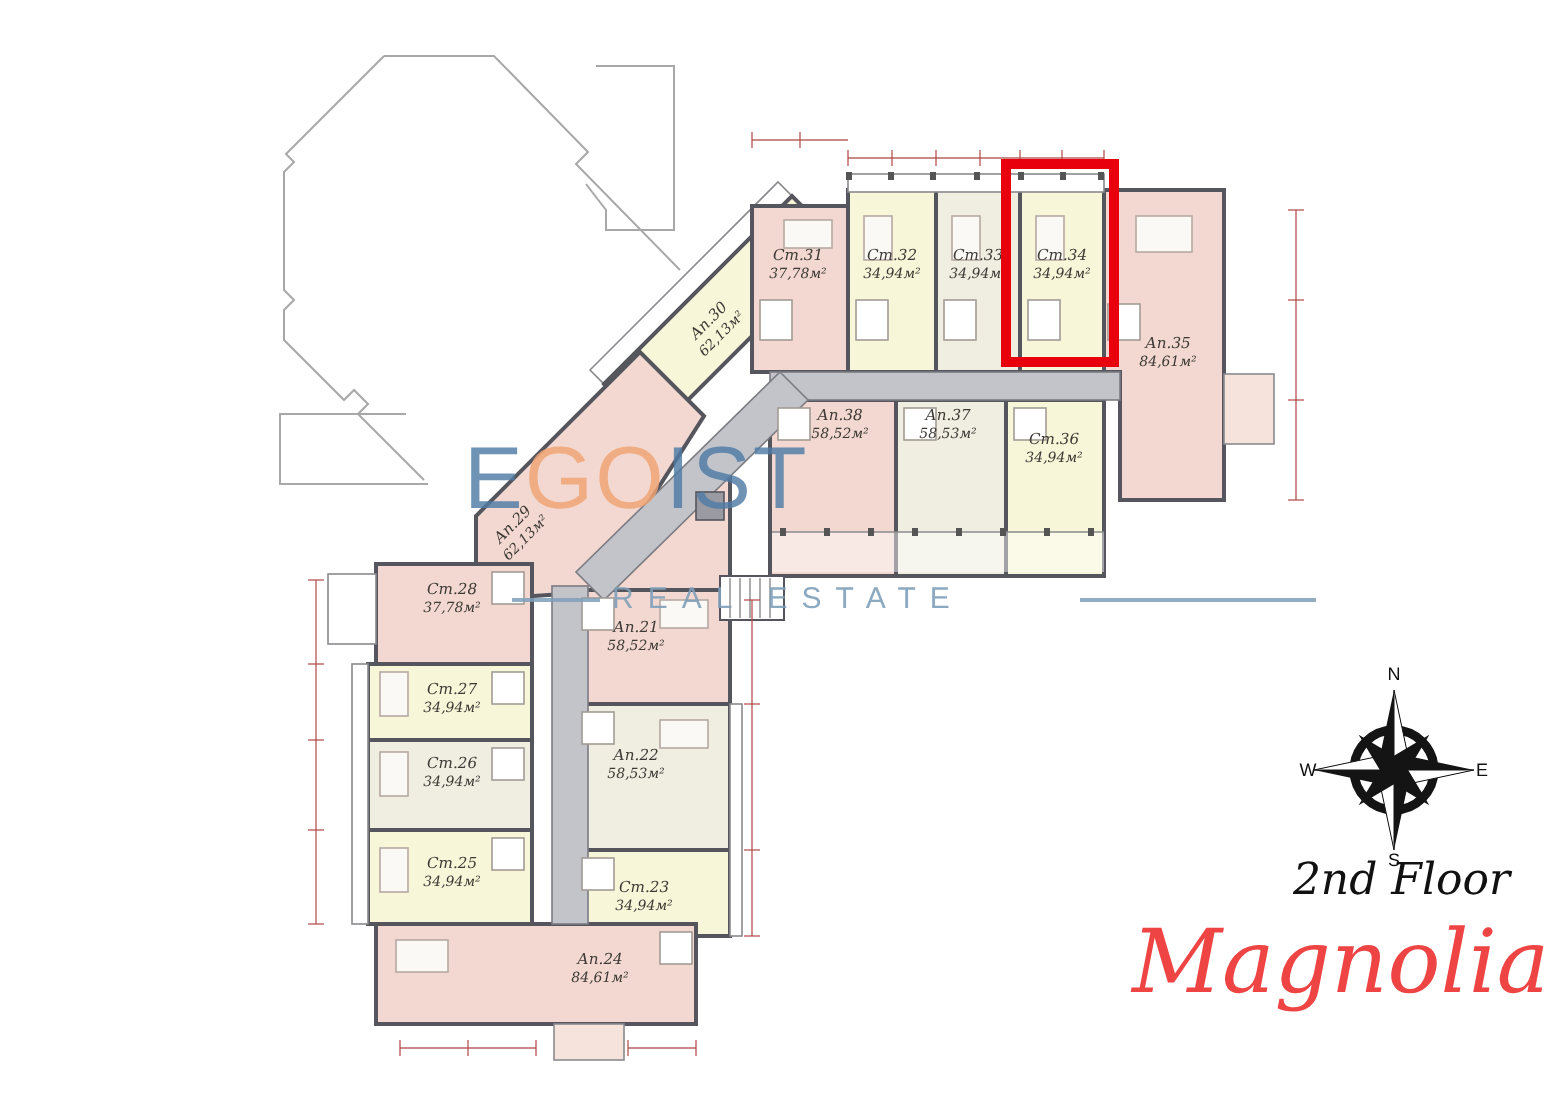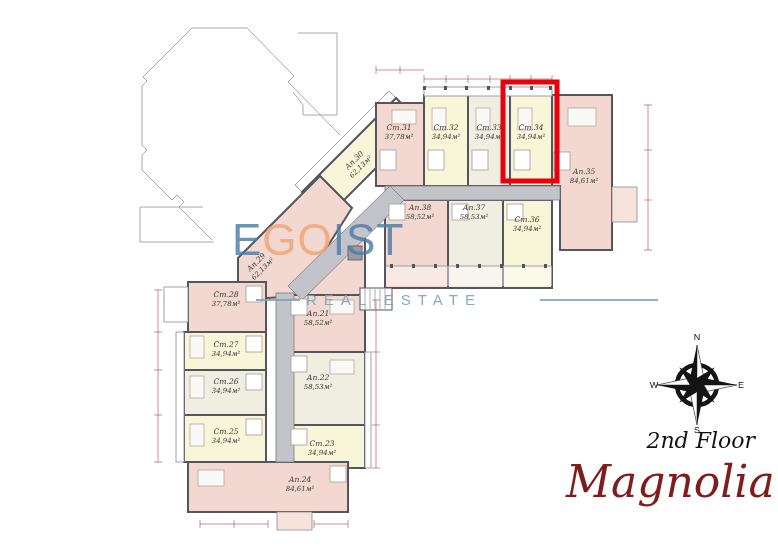--- a/index.html
+++ b/index.html
@@ -12,21 +12,21 @@
   .lg{display:inline-block;}
   .lg.b{color:#4f7ca6;} .lg.o{color:#f0a474;}
   .logo-tag{position:absolute;left:306px;top:291px;font-size:15px;letter-spacing:7px;
             color:#7fa0ba;font-family:"Liberation Sans",sans-serif;opacity:.9;white-space:nowrap;}
   .tag-line{position:absolute;height:2px;background:#7fa0ba;opacity:.85;}
   .tag-line.left{left:256px;top:299px;width:44px;}
   .tag-line.right{left:540px;top:299px;width:118px;}
   .floor-label{position:absolute;left:645px;top:428px;width:110px;text-align:right;
                font-style:italic;font-size:22px;color:#111;font-family:"DejaVu Serif",serif;}
   .project-name{position:absolute;left:566px;top:456px;font-style:italic;font-size:44px;
-                color:#7f1d1d;font-family:"DejaVu Serif",serif;}
+                color:#ef4444;font-family:"DejaVu Serif",serif;}
   
   text{font-family:"DejaVu Serif",serif;}
   .u-id{font-size:7.6px;font-style:italic;fill:#3d3935;text-anchor:middle;}
   .u-ar{font-size:7px;font-style:italic;fill:#3d3935;text-anchor:middle;}
   .wall{stroke:#55555d;stroke-width:2;}
   .thin{stroke:#8a8a8e;stroke-width:.8;fill:#fff;}
   .furn{fill:#fbf9f6;stroke:#b5a9a2;stroke-width:.8;}
   .bath{fill:#ffffff;stroke:#a39b94;stroke-width:.8;}
   .dims line{stroke:#b04545;stroke-width:.7;opacity:.85;}
   .outline{fill:none;stroke:#a8a8a8;stroke-width:1;}

